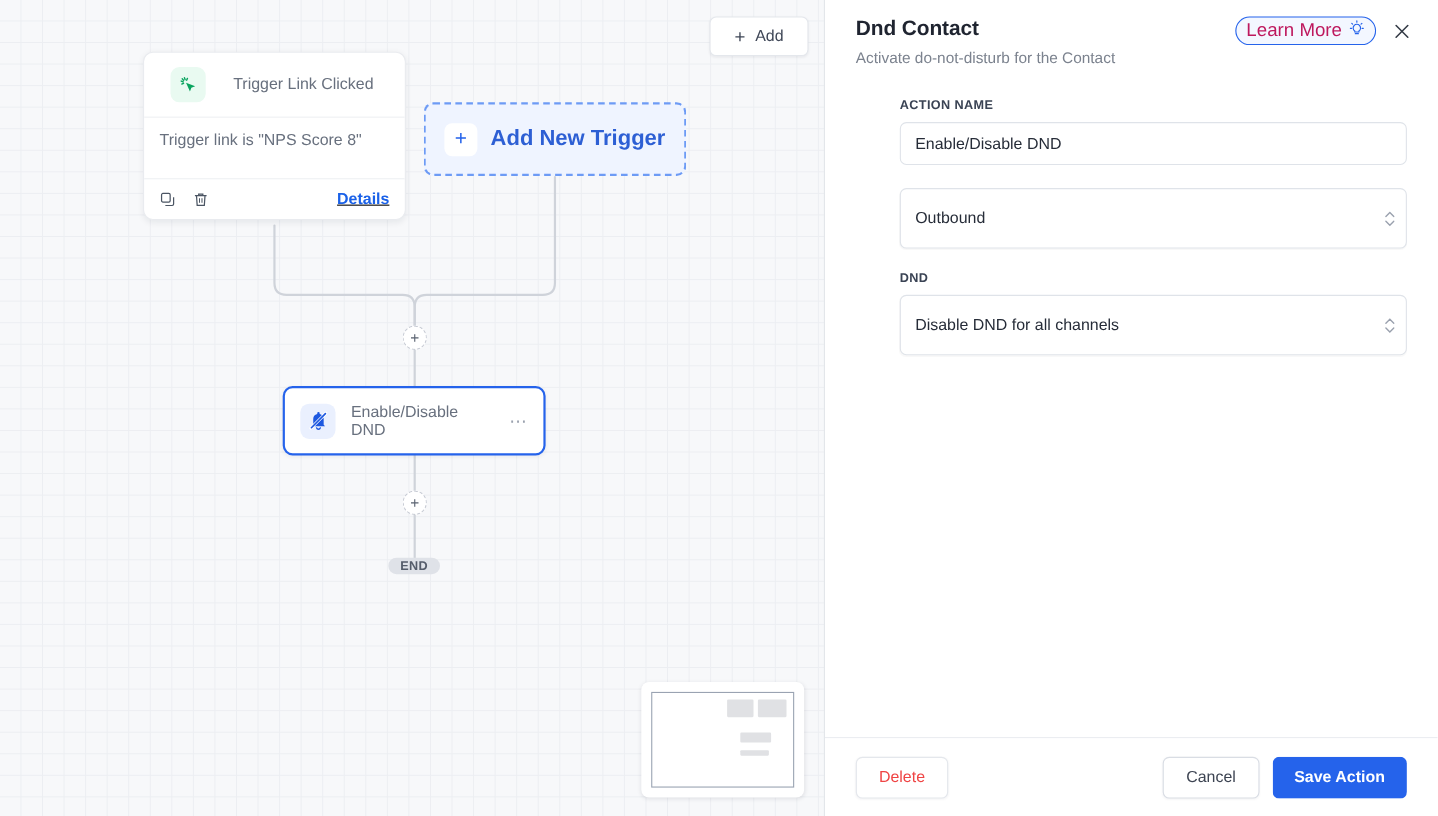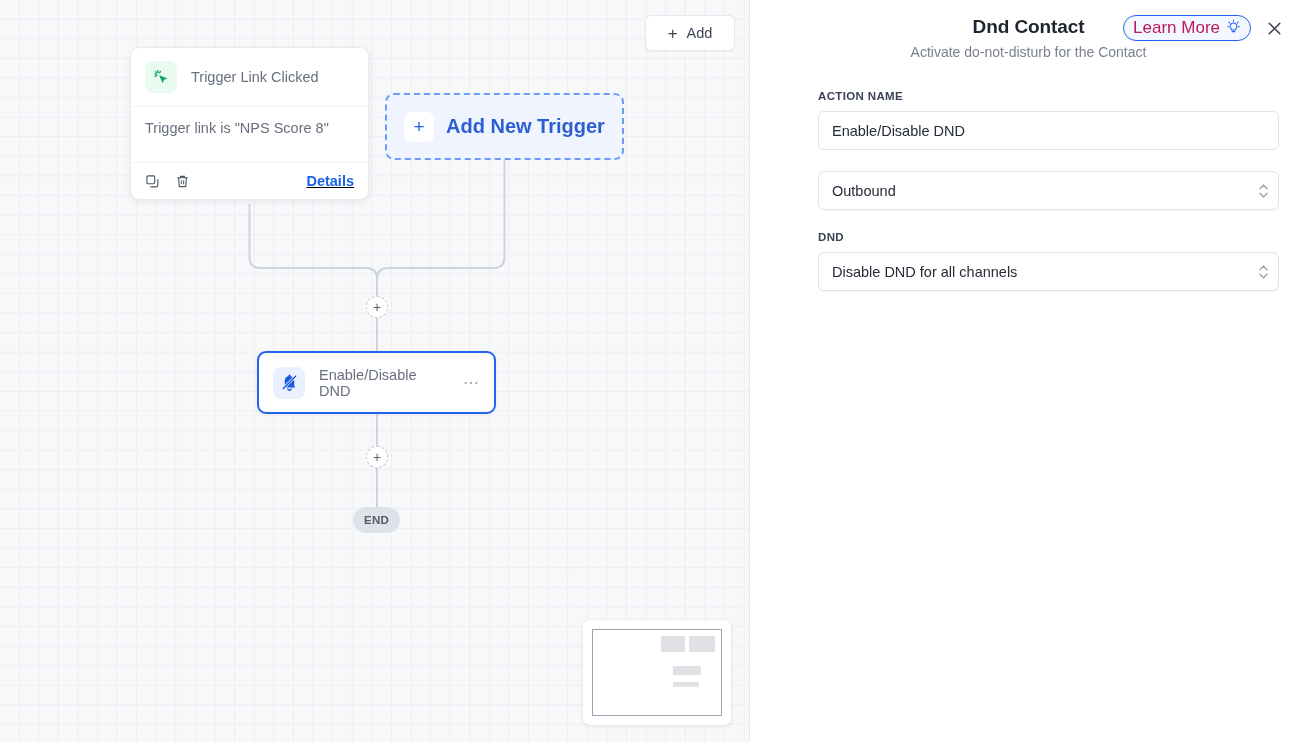--- a/index.html
+++ b/index.html
@@ -46,21 +46,21 @@
   .add-btn .plus { font-size: 17px; line-height: 1; font-weight: 400; color: #3f4757; }
 
   
   .trigger-card {
     position: absolute; left: 130px; top: 47px;
     width: 239px;
     background: #fff; border: 1px solid #e9ebef; border-radius: 9px;
     box-shadow: 0 2px 6px rgba(16,24,40,.07);
     overflow: hidden;
   }
-  .tc-head { display: flex; align-items: center; gap: 14px; padding: 13px 14px; }
+  .tc-head { display: flex; align-items: center; gap: 25px; padding: 13px 24px; }
   .tc-icon {
     width: 32px; height: 32px; border-radius: 8px; background: #e9faf1;
     display: flex; align-items: center; justify-content: center; flex: 0 0 32px;
   }
   .tc-title { font-size: 14.5px; color: #68707e; }
   .tc-body {
     border-top: 1px solid #eef0f3;
     padding: 13px 14px 26px 14px;
     font-size: 14.5px; color: #68707e;
   }
@@ -109,21 +109,21 @@
     background: #fff; border: 1.5px dashed #c7cbd4;
     display: flex; align-items: center; justify-content: center;
     font-size: 14px; color: #5b6472; line-height: 1; cursor: pointer;
   }
   #plus-1 { left: 366px; top: 296px; }
   #plus-2 { left: 366px; top: 446px; }
 
   
   .end-pill {
     position: absolute; left: 353px; top: 507px;
-    width: 47px; height: 26px; border-radius: 13px;
+    width: 47px; height: 15px; border-radius: 13px;
     background: #dfe2e8; color: #555d6b;
     display: flex; align-items: center; justify-content: center;
     font-size: 11.5px; font-weight: 700; letter-spacing: .3px;
   }
 
   
   .minimap {
     position: absolute; left: 583px; top: 620px;
     width: 148px; height: 105px;
     background: #ffffff; border-radius: 7px;
@@ -134,21 +134,21 @@
     position: relative; width: 100%; height: 100%;
     border: 1.5px solid #9aa3b2; background: #ffffff;
   }
   .mm-node { position: absolute; background: #e0e1e4; border-radius: 1px; }
 
   
   #panel {
     position: relative; width: 557px; height: 742px;
     background: #ffffff; display: flex; flex-direction: column; flex: 0 0 557px;
   }
-  .p-head { padding: 16px 28px 0 28px; position: relative; text-align: center; }
+  .p-head { padding: 16px 28px 0 28px; position: relative; }
   .p-title { font-size: 19px; font-weight: 700; color: #1f2430; letter-spacing: -.1px; }
   .p-sub { font-size: 14px; color: #7b828e; margin-top: 6px; }
   .learn-more {
     position: absolute; right: 56px; top: 15px;
     height: 26px; padding: 0 9px;
     border: 1px solid #2563eb; border-radius: 13px; background: #f3f7ff;
     display: flex; align-items: center; gap: 6px; cursor: pointer;
   }
   .lm-label { font-size: 17px; color: #be185d; font-weight: 400; }
   .p-close {
@@ -164,21 +164,21 @@
     letter-spacing: .35px; margin-bottom: 9px; text-transform: uppercase;
   }
   .text-input {
     width: 100%; height: 39px;
     border: 1px solid #dfe3e9; border-radius: 6px;
     padding: 0 13px; font-size: 14.5px; color: #262c38;
     font-family: "Liberation Sans", sans-serif; background: #fff; outline: none;
   }
   .select-wrap { position: relative; }
   .select-box {
-    width: 100%; height: 39px;
+    width: 100%; height: 55px;
     border: 1px solid #dfe3e9; border-radius: 6px;
     padding: 0 34px 0 13px; font-size: 14.5px; color: #262c38;
     display: flex; align-items: center; background: #fff; cursor: pointer;
     box-shadow: 0 1px 1px rgba(16,24,40,.03);
   }
   .sel-chev {
     position: absolute; right: 11px; top: 50%; transform: translateY(-50%);
     display: flex; flex-direction: column; align-items: center; gap: 2px;
     color: #9aa1ae; pointer-events: none;
   }
@@ -359,15 +359,20 @@
               </svg>
             <svg width="9" height="6" viewBox="0 0 10 6" fill="none" stroke="#9aa1ae" stroke-width="1.4" stroke-linecap="round">
                 <path d="M1 1l4 4 4-4"></path>
               </svg>
           </span>
         </div>
       </div>
 
     </div>
 
+    <div class="p-foot">
+      <button class="btn btn-delete">Delete</button>
+      <button class="btn btn-cancel">Cancel</button>
+      <button class="btn btn-save">Save Action</button>
+    </div>
 
   </div>
 </div>
 
 </body></html>

